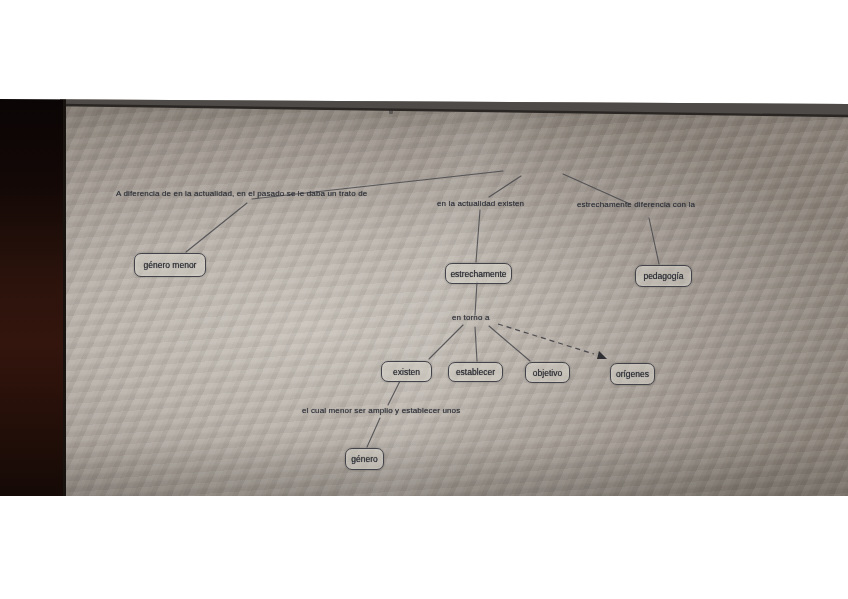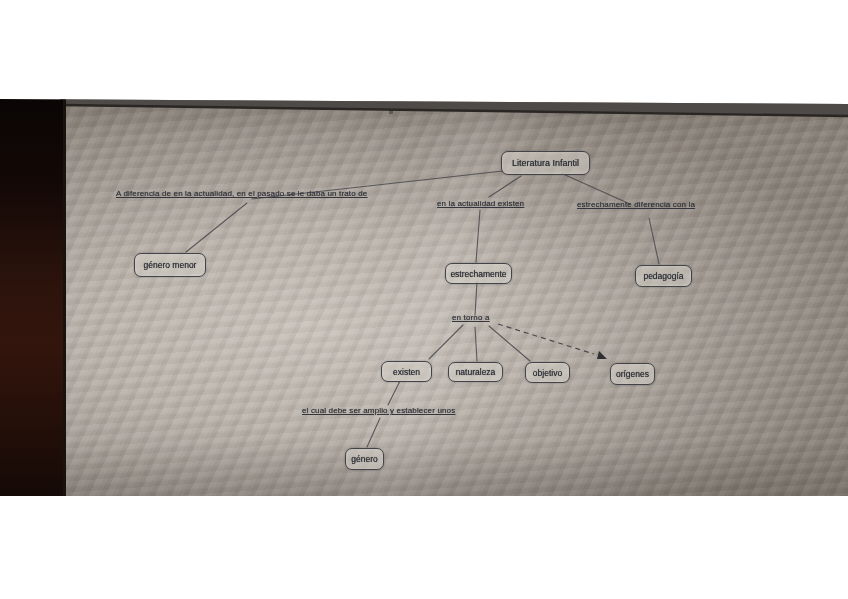--- a/index.html
+++ b/index.html
@@ -21,21 +21,21 @@
   .overlay{position:absolute;left:0;top:0;width:848px;height:400px;}
   .ln{stroke:#4a4a4f;stroke-width:1.1;fill:none;stroke-linecap:round;opacity:0.88;}
   .dash{stroke:#3f3f45;stroke-width:1.2;fill:none;stroke-dasharray:5 4;opacity:0.9;}
   .node{position:absolute;display:flex;align-items:center;justify-content:center;
     background:rgba(212,207,199,0.55);border:1.2px solid #43434a;border-radius:7px;
     box-shadow:0 0 2px rgba(30,30,30,0.35), inset 0 0 3px rgba(255,255,255,0.25);
     color:#2d2f36;font-size:8.5px;white-space:nowrap;
     text-shadow:0 0 0.8px rgba(45,47,54,0.85);}
   .node.root{font-size:9px;}
   .link-label{position:absolute;font-size:8px;color:#34363d;white-space:nowrap;
-    letter-spacing:0.15px;text-shadow:0 0 0.8px rgba(50,52,60,0.8);text-decoration:underline;}
+    letter-spacing:0.15px;text-shadow:0 0 0.8px rgba(50,52,60,0.8);}
   .artifact{position:absolute;left:389px;top:13px;width:4px;height:5px;
     background:rgba(40,40,42,0.45);border-radius:1px;}
 </style>
 </head>
 <body>
 
 <div class="stage">
   <div class="photo">
     <div class="screen-bg"></div>
 
@@ -61,31 +61,30 @@
 
       <path class="dash" d="M498,228 L594,258"></path>
       <polygon points="607,263 597,263 599,255" fill="#2e2e33"></polygon>
 
       <path class="ln" d="M400,285 L388,309"></path>
       <path class="ln" d="M380,322 L367,351"></path>
     </svg>
 
     <div class="artifact"></div>
 
-    <div class="node root" style="left:501px;top:55px;width:87px;height:22px">Literatura Infantil</div>
     <div class="node" style="left:134px;top:157px;width:70px;height:22px">género menor</div>
     <div class="node" style="left:445px;top:167px;width:65px;height:19px">estrechamente</div>
     <div class="node" style="left:635px;top:169px;width:55px;height:20px">pedagogía</div>
     <div class="node" style="left:381px;top:265px;width:49px;height:19px">existen</div>
-    <div class="node" style="left:448px;top:266px;width:53px;height:18px">naturaleza</div>
+    <div class="node" style="left:448px;top:266px;width:53px;height:18px">establecer</div>
     <div class="node" style="left:525px;top:266px;width:43px;height:19px">objetivo</div>
     <div class="node" style="left:610px;top:267px;width:43px;height:20px">orígenes</div>
     <div class="node" style="left:345px;top:352px;width:37px;height:20px">género</div>
 
     <div class="link-label" style="left:116px;top:93px">A diferencia de en la actualidad, en el pasado se le daba un trato de</div>
     <div class="link-label" style="left:437px;top:103px">en la actualidad existen</div>
     <div class="link-label" style="left:577px;top:104px">estrechamente diferencia con la</div>
     <div class="link-label" style="left:452px;top:217px">en torno a</div>
-    <div class="link-label" style="left:302px;top:310px">el cual debe ser amplio y establecer unos</div>
+    <div class="link-label" style="left:302px;top:310px">el cual menor ser amplio y establecer unos</div>
 
     <div class="bezel"></div>
   </div>
 </div>
 
 </body></html>

